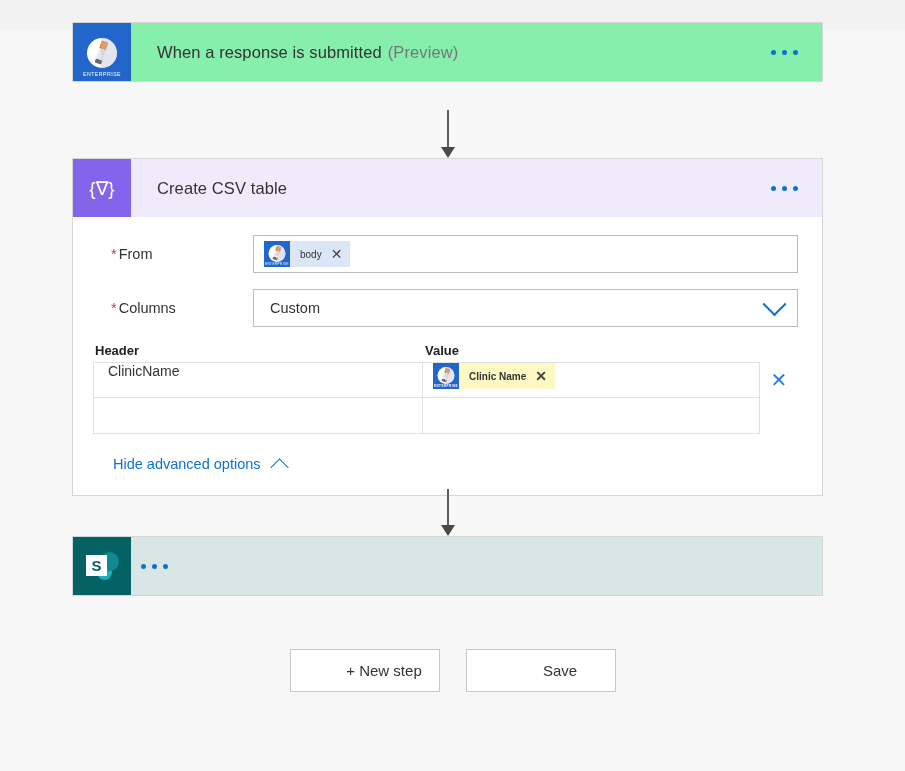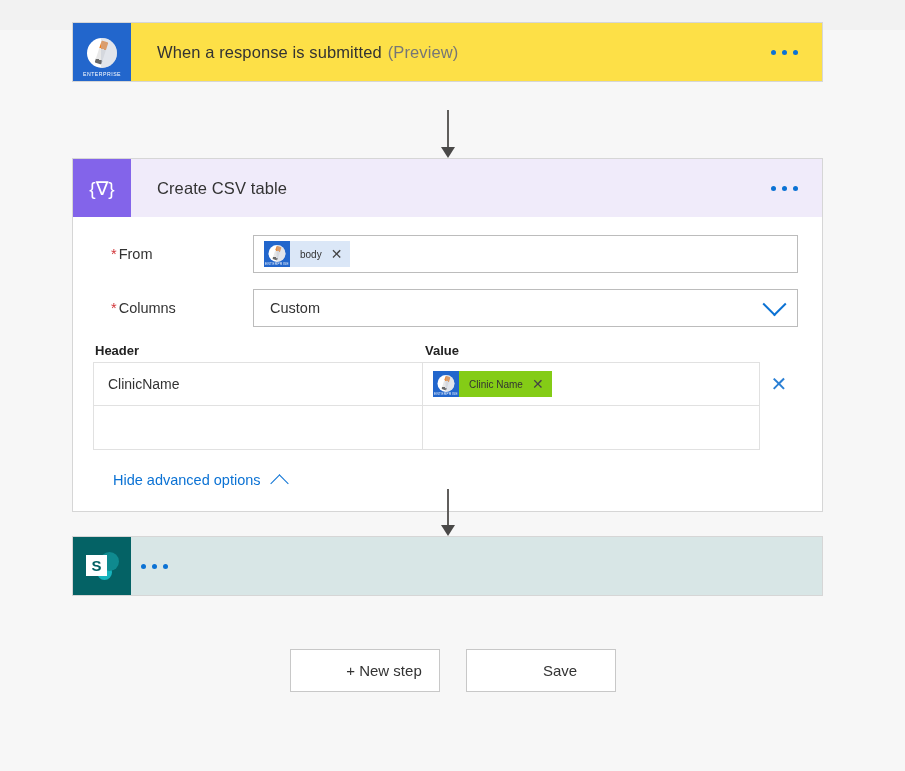--- a/index.html
+++ b/index.html
@@ -76,21 +76,21 @@
   }
   .ellipsis span {
     width: 5px; height: 5px;
     background: #0b72d4;
     border-radius: 50%;
     display: block;
   }
 
   
   #trigger-card { top: 22px; }
-  #trigger-card .card-header { background: #fde047; }
+  #trigger-card .card-header { background: #86efac; }
   .forms-icon-tile {
     background: #2266cc;
     width: 58px; height: 58px;
     position: relative;
   }
   .forms-circle {
     position: absolute;
     left: 50%; top: 15px;
     transform: translateX(-50%);
     width: 30px; height: 30px;
@@ -172,21 +172,21 @@
   }
 
   
   .token {
     display: inline-flex;
     align-items: center;
     height: 26px;
     padding-right: 8px;
   }
   .token.light { background: #dbe7f7; }
-  .token.solid { background: #84cc16; }
+  .token.solid { background: #fef9c3; font-weight: bold; }
   .token-icon {
     width: 26px; height: 26px;
     position: relative;
     background: #2266cc;
     overflow: hidden;
     margin-right: 10px;
   }
   .token-icon .forms-circle {
     top: 4px; width: 17px; height: 17px;
   }
@@ -217,23 +217,23 @@
     color: #222222;
   }
   .kv-head-key { width: 330px; min-width: 330px; }
   .kv-grid { position: relative; }
   .kv-row {
     display: flex;
     align-items: stretch;
   }
   .kv-cell {
     border: 1px solid #e1e1e1;
-    height: 44px;
-    display: flex;
-    align-items: center;
+    height: 36px;
+    display: flex;
+    align-items: flex-start;
     padding: 0 10px;
     background: #ffffff;
   }
   .kv-cell.key { width: 330px; min-width: 330px; }
   .kv-cell.val { width: 338px; min-width: 338px; margin-left: -1px; }
   .kv-cell-text { font-size: 14px; color: #333333; padding-left: 4px; }
   .kv-delete {
     width: 46px;
     display: flex;
     align-items: center;

